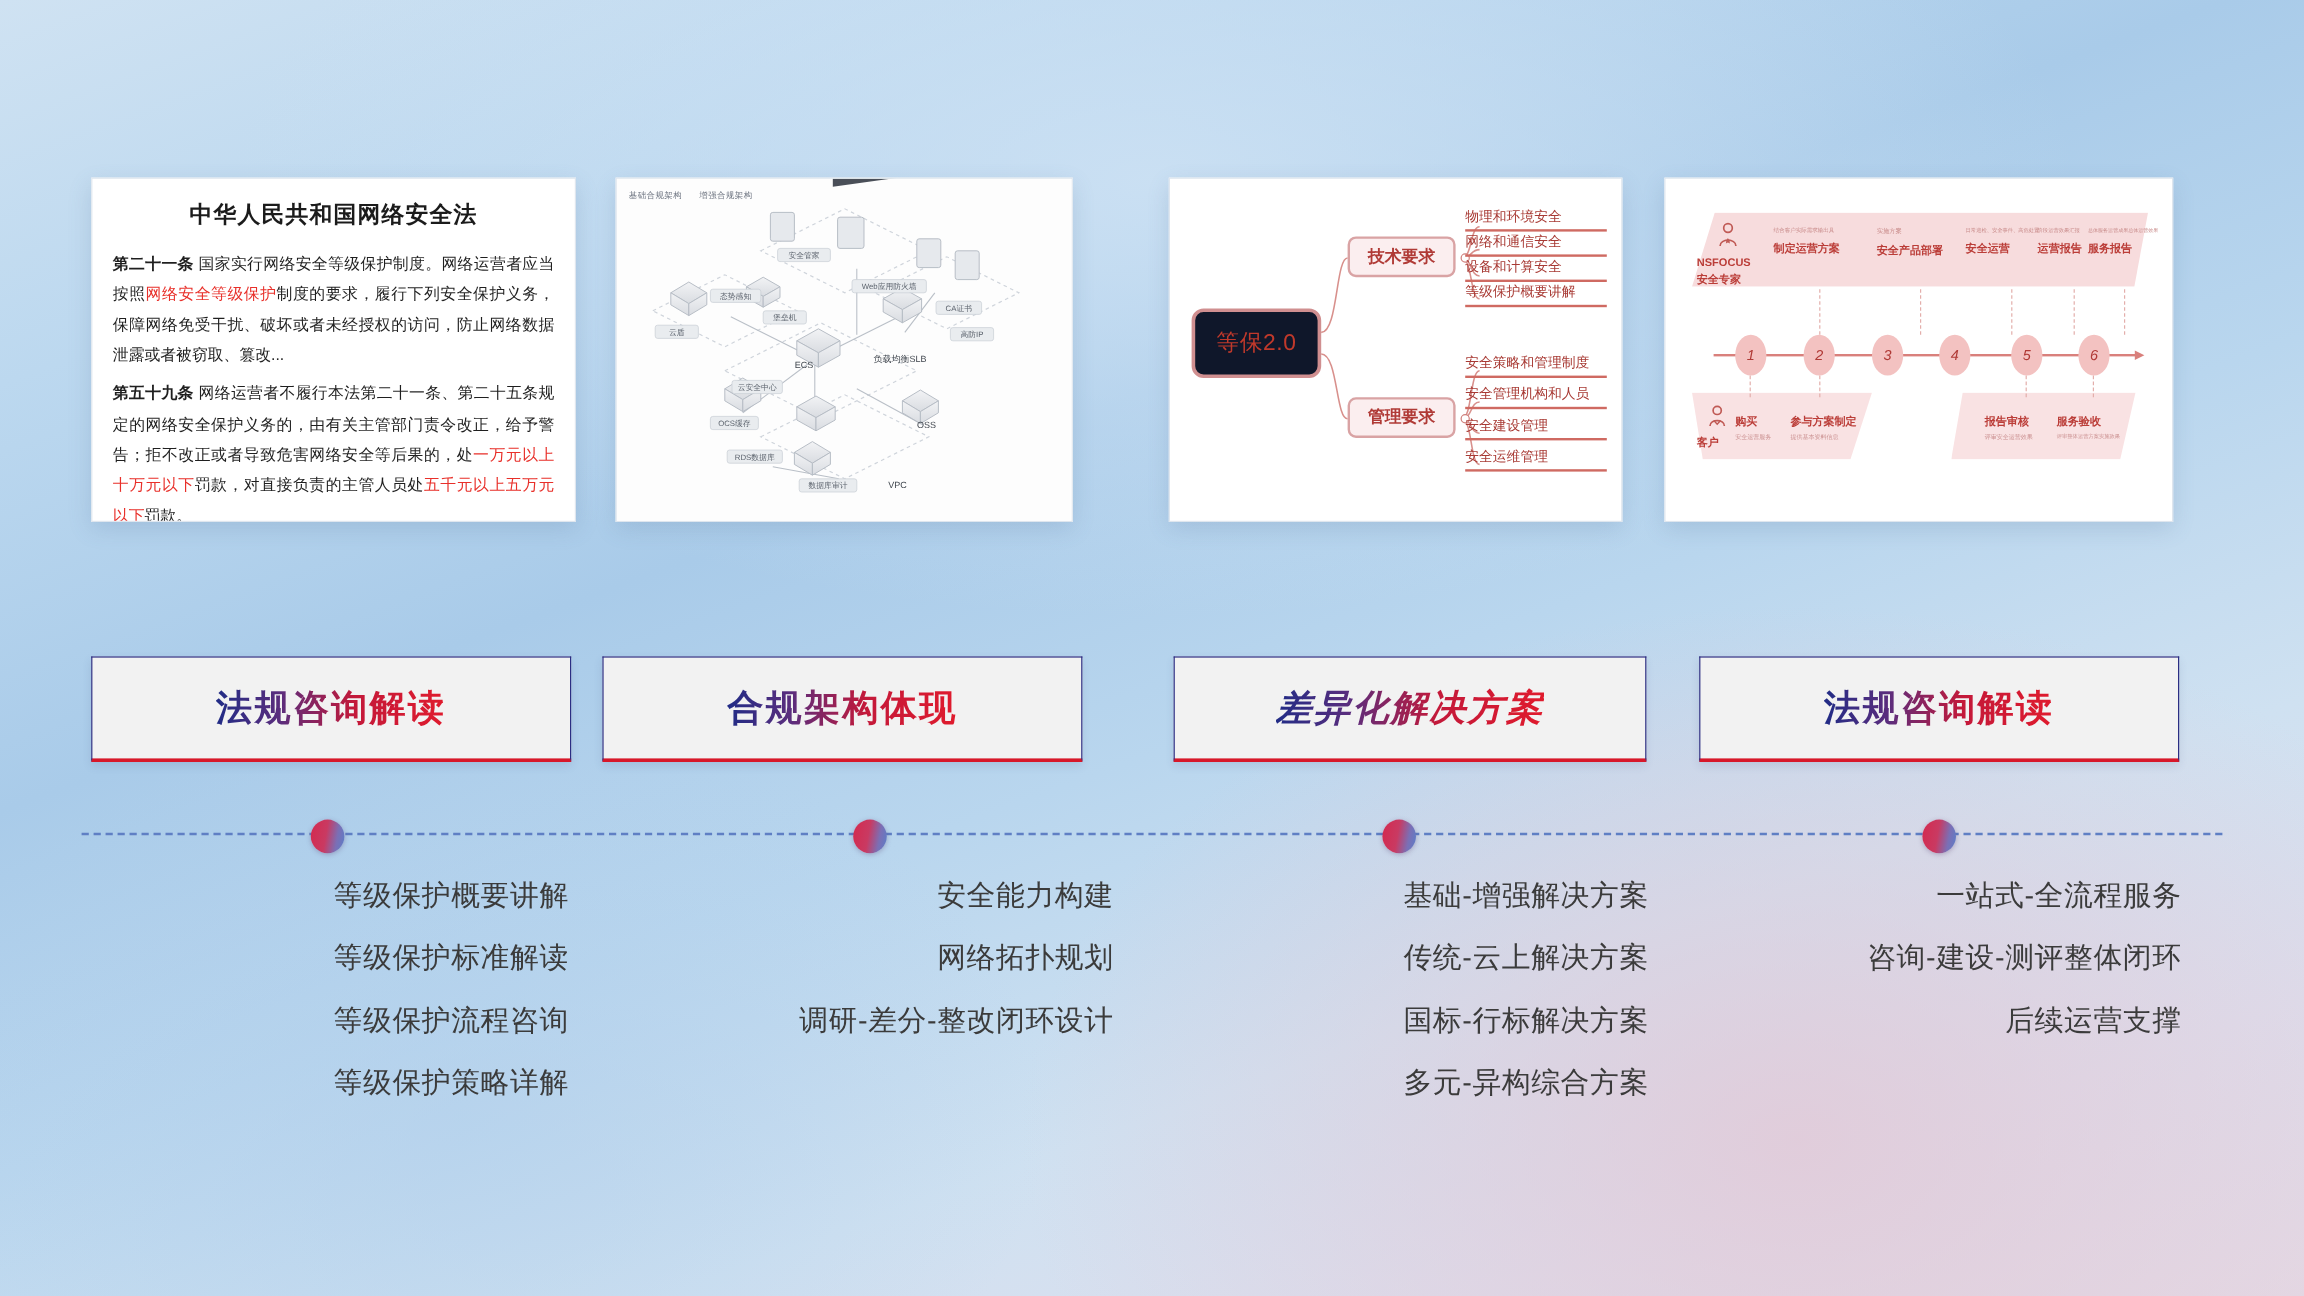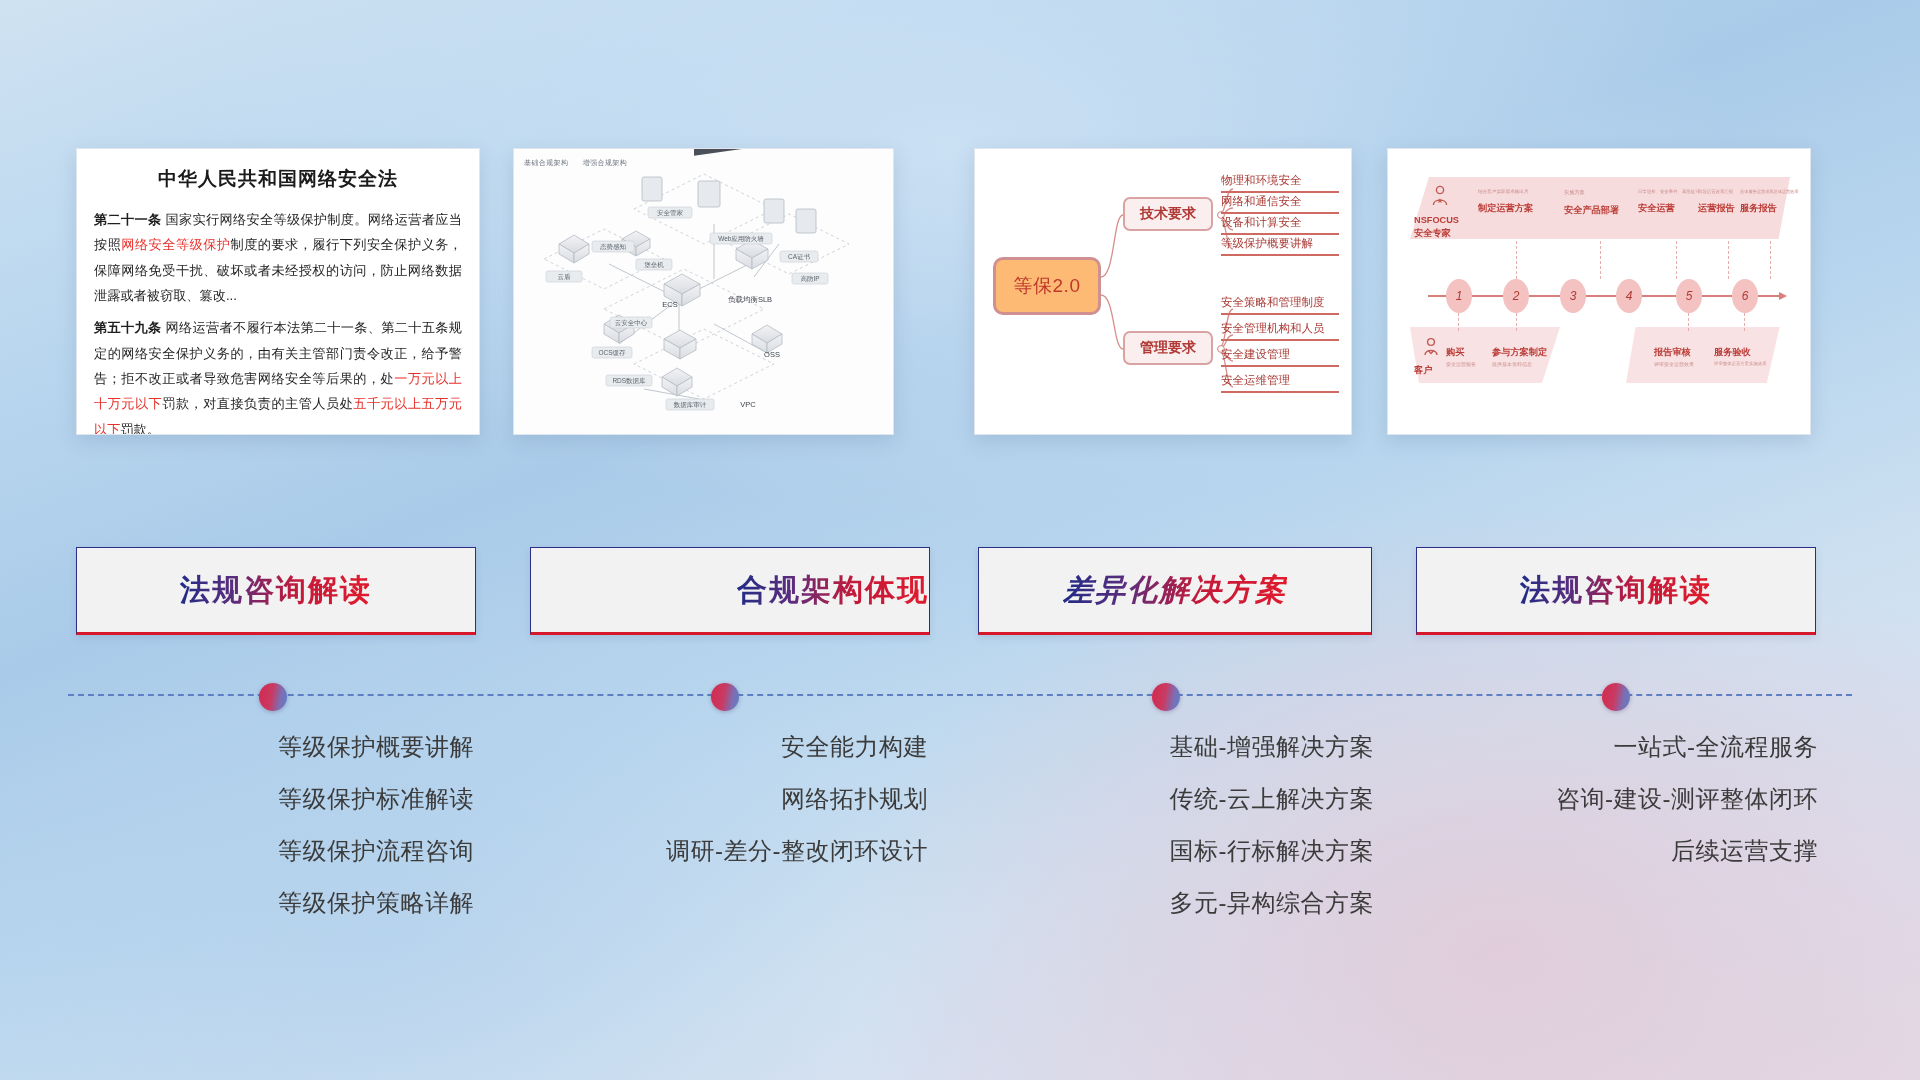--- a/index.html
+++ b/index.html
@@ -72,21 +72,21 @@
     font-size: 7px; color: #6d7480; letter-spacing: .4px;
   }
   .arch-legend span { margin-right: 12px; }
 
   
   .mind { position: relative; width: 100%; height: 100%; }
   .mm-root {
     position: absolute; left: 18px; top: 108px;
     width: 108px; height: 58px;
     border: 3px solid #d08f90; border-radius: 10px;
-    background: #fdba74;
+    background: #0f172a;
     display: flex; align-items: center; justify-content: center;
     font-size: 19px; color: #c0392b; letter-spacing: .5px;
   }
   .mm-branch {
     position: absolute;
     width: 90px; height: 34px;
     border: 2px solid #d9a3a4; border-radius: 7px;
     background: #fbeeef;
     display: flex; align-items: center; justify-content: center;
     font-size: 14px; color: #b03a36; font-weight: bold;
@@ -169,21 +169,21 @@
     font-size: 30px;
     font-weight: bold;
     letter-spacing: 2px;
     background: linear-gradient(90deg, #212c86 0%, #5b2d7d 28%, #c3193a 60%, #e01b2d 100%);
     -webkit-background-clip: text;
     background-clip: text;
     color: transparent;
     -webkit-text-fill-color: transparent;
   }
   .tb-1 { left: 76px;   width: 400px; }
-  .tb-2 { left: 530px;  width: 400px; justify-content: flex-end; }
+  .tb-2 { left: 502px;  width: 400px; }
   .tb-3 { left: 978px;  width: 394px; font-style: italic; }
   .tb-4 { left: 1416px; width: 400px; }
 
   
   .timeline {
     position: absolute;
     top: 694px; left: 68px;
     width: 1784px; height: 2px;
     border-top: 2.4px dashed #5f7fc4;
   }

